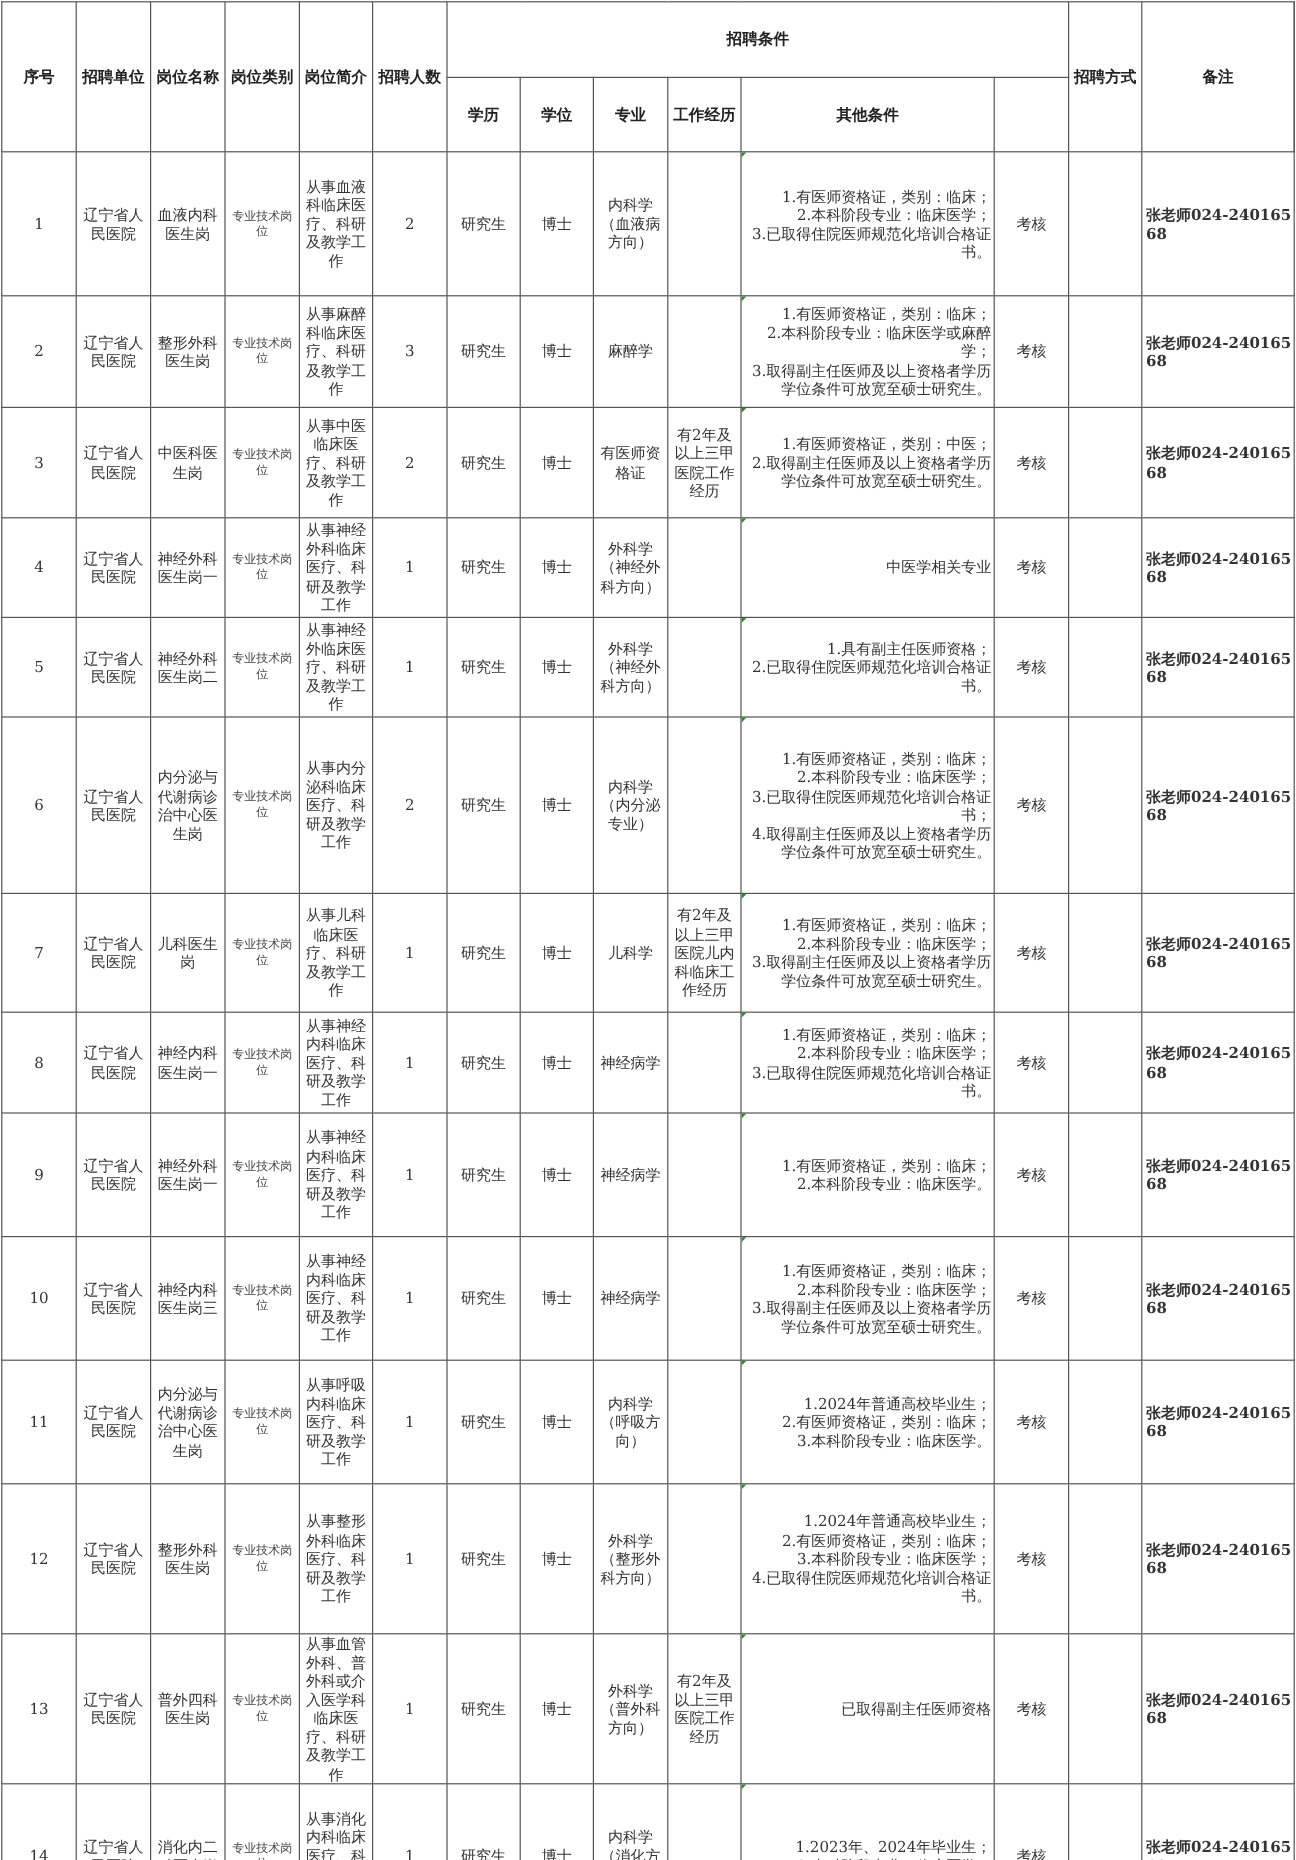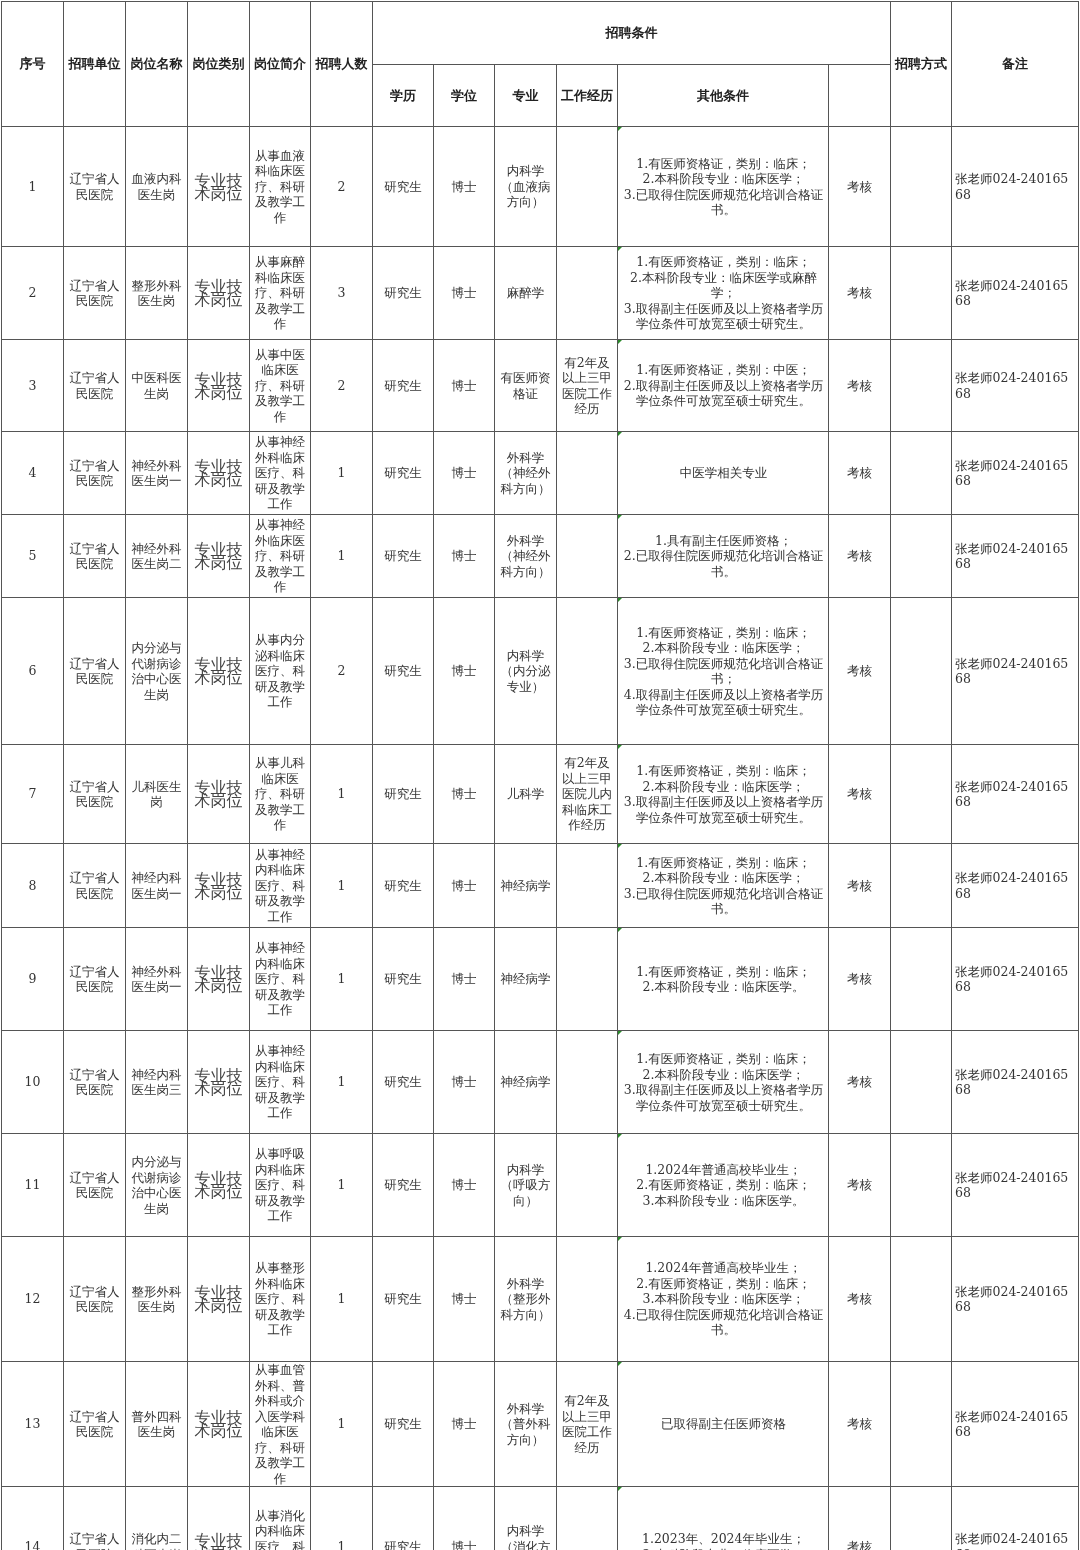--- a/index.html
+++ b/index.html
@@ -1,22 +1,22 @@
 <!DOCTYPE html>
 <html><head>
 <meta charset="utf-8">
 <style>
   html, body { margin: 0; padding: 0; background: #ffffff; }
   body { width: 1080px; height: 1550px; overflow: hidden; font-family: "DejaVu Serif", "Liberation Serif", serif; color: #333; }
   table { border-collapse: collapse; table-layout: fixed; position: absolute; left: 1px; top: 1px; width: 1077px; }
   td, th { border: 1.5px solid #555; padding: 0 2px; text-align: center; vertical-align: middle; font-size: 12.5px; line-height: 15.5px; word-break: break-all; }
   th { font-family: Liberation Serif, serif; font-weight: bold; font-size: 13px; color: #222; }
-  td.small { font-size: 16px; line-height: 13px; color: #444; }
-  td.left { text-align: left; padding-left: 3px; }
-  td.cond { text-align: center; padding-left: 3px; position: relative; }
+  td.small { font-size: 10px; line-height: 13px; color: #444; }
+  td.left { text-align: left; padding-left: 3px; font-weight: bold; }
+  td.cond { text-align: right; padding-left: 3px; position: relative; }
   td.cond::before { content: ""; position: absolute; left: 0; top: 0; border-top: 4px solid #2a8a2a; border-right: 4px solid transparent; }
   .pre { white-space: pre-line; }
 </style>
 </head>
 <body>
 
 <table>
   <colgroup>
     <col style="width:62px">
       <col style="width:62px">

